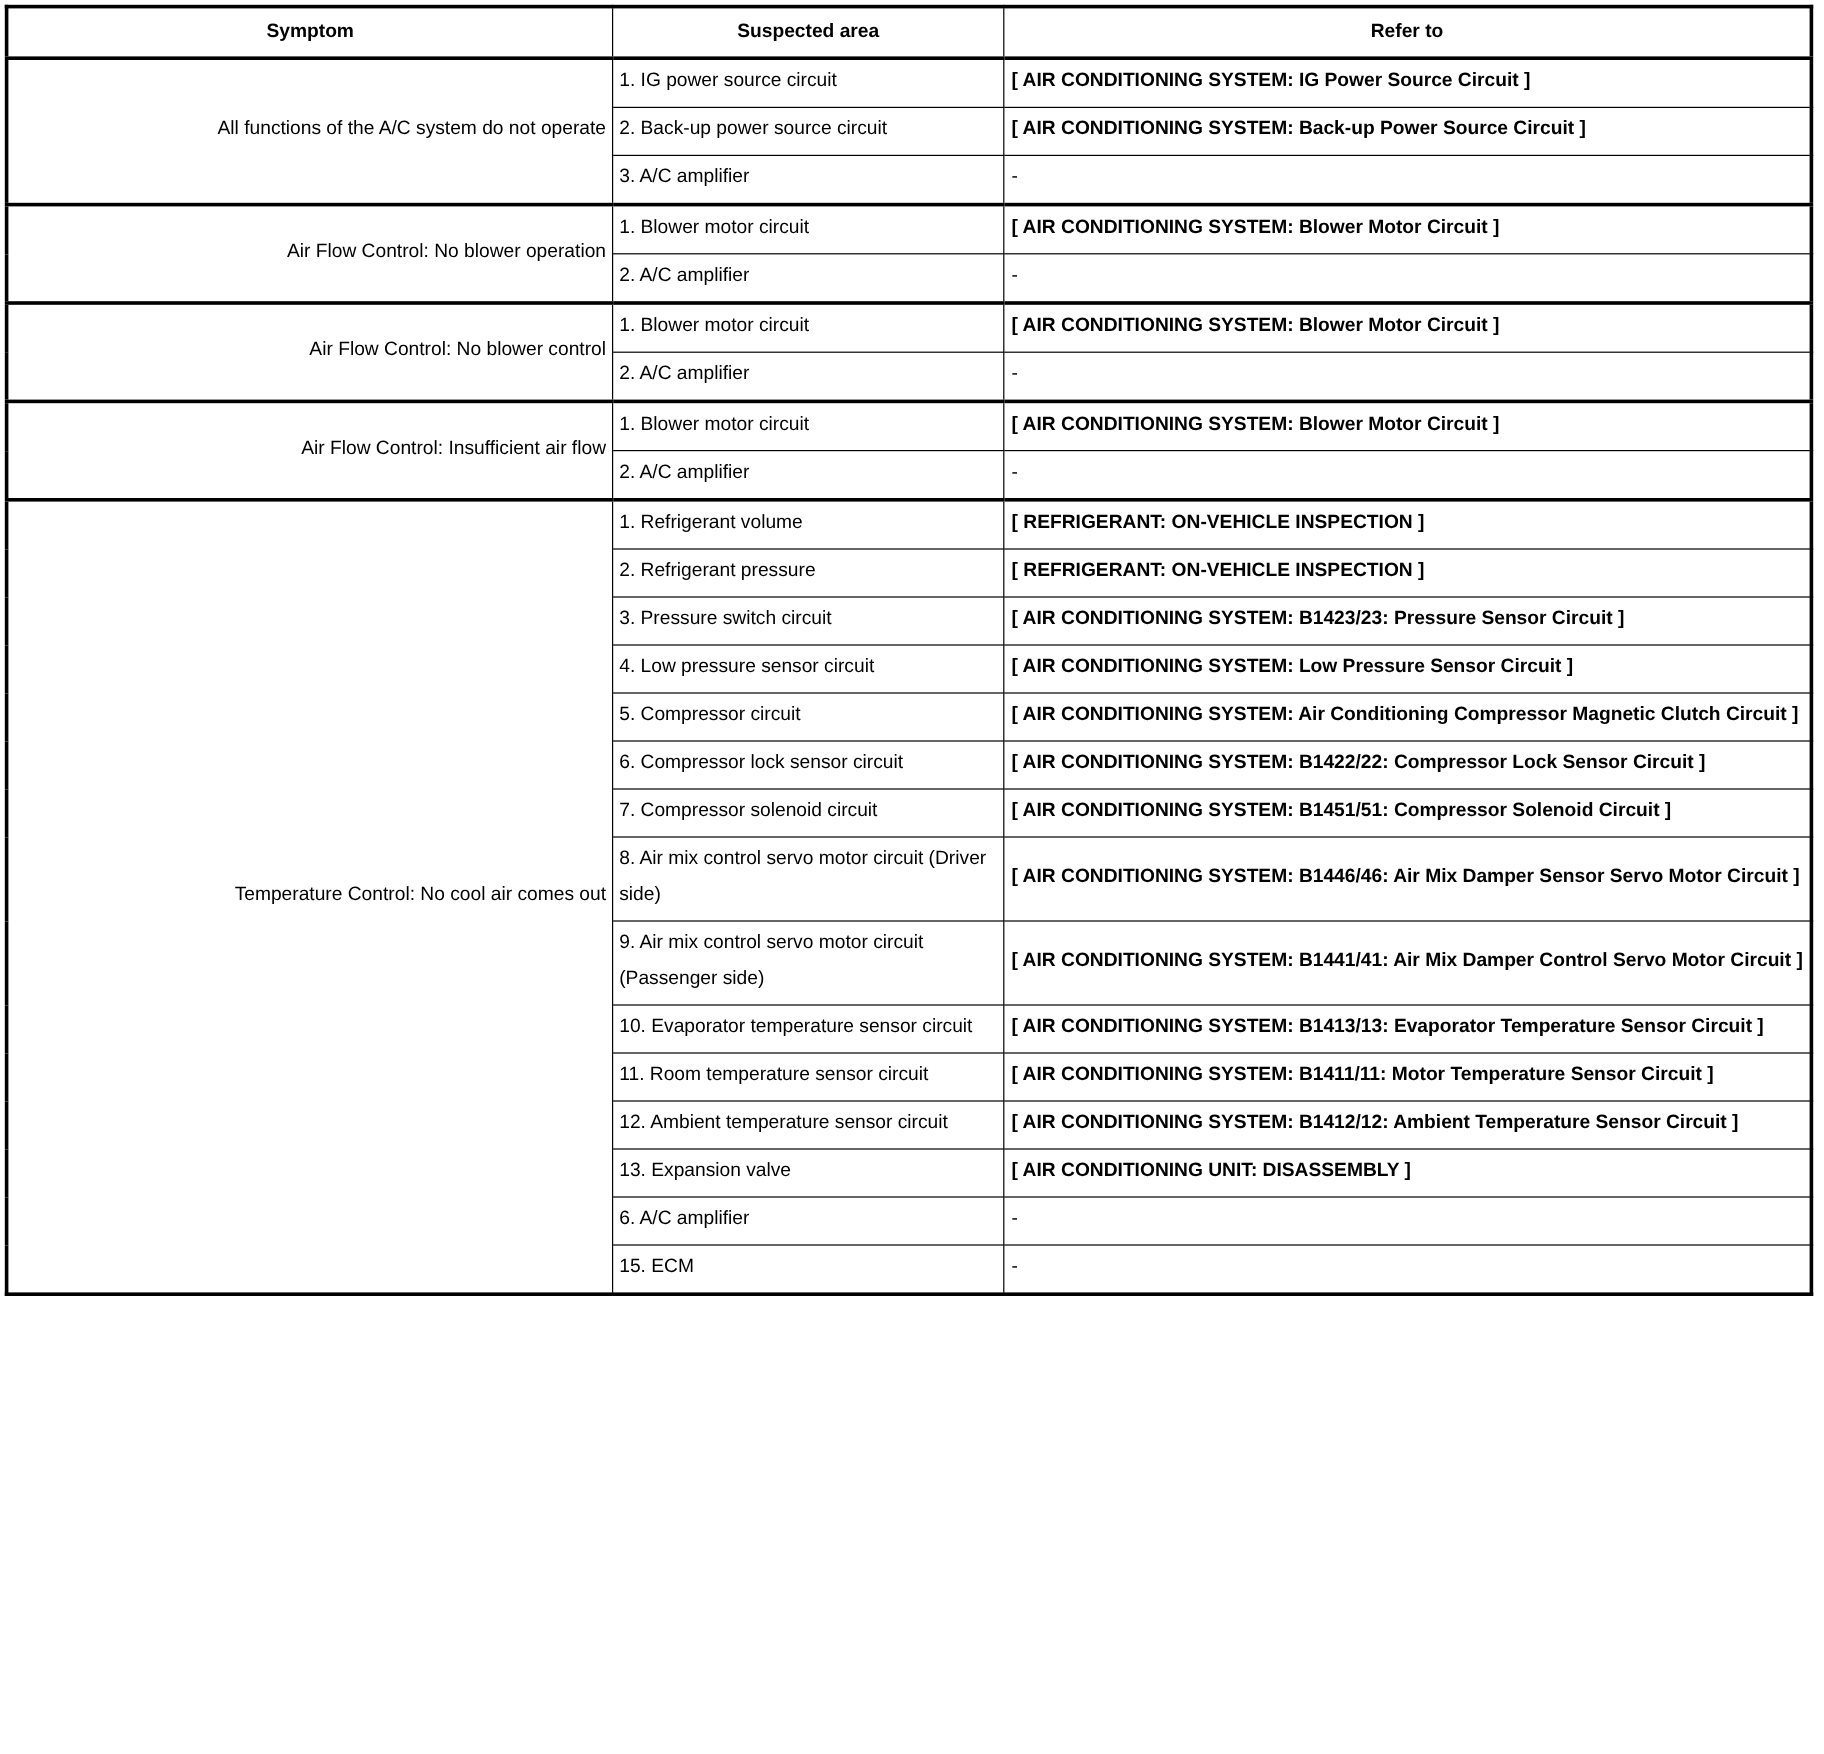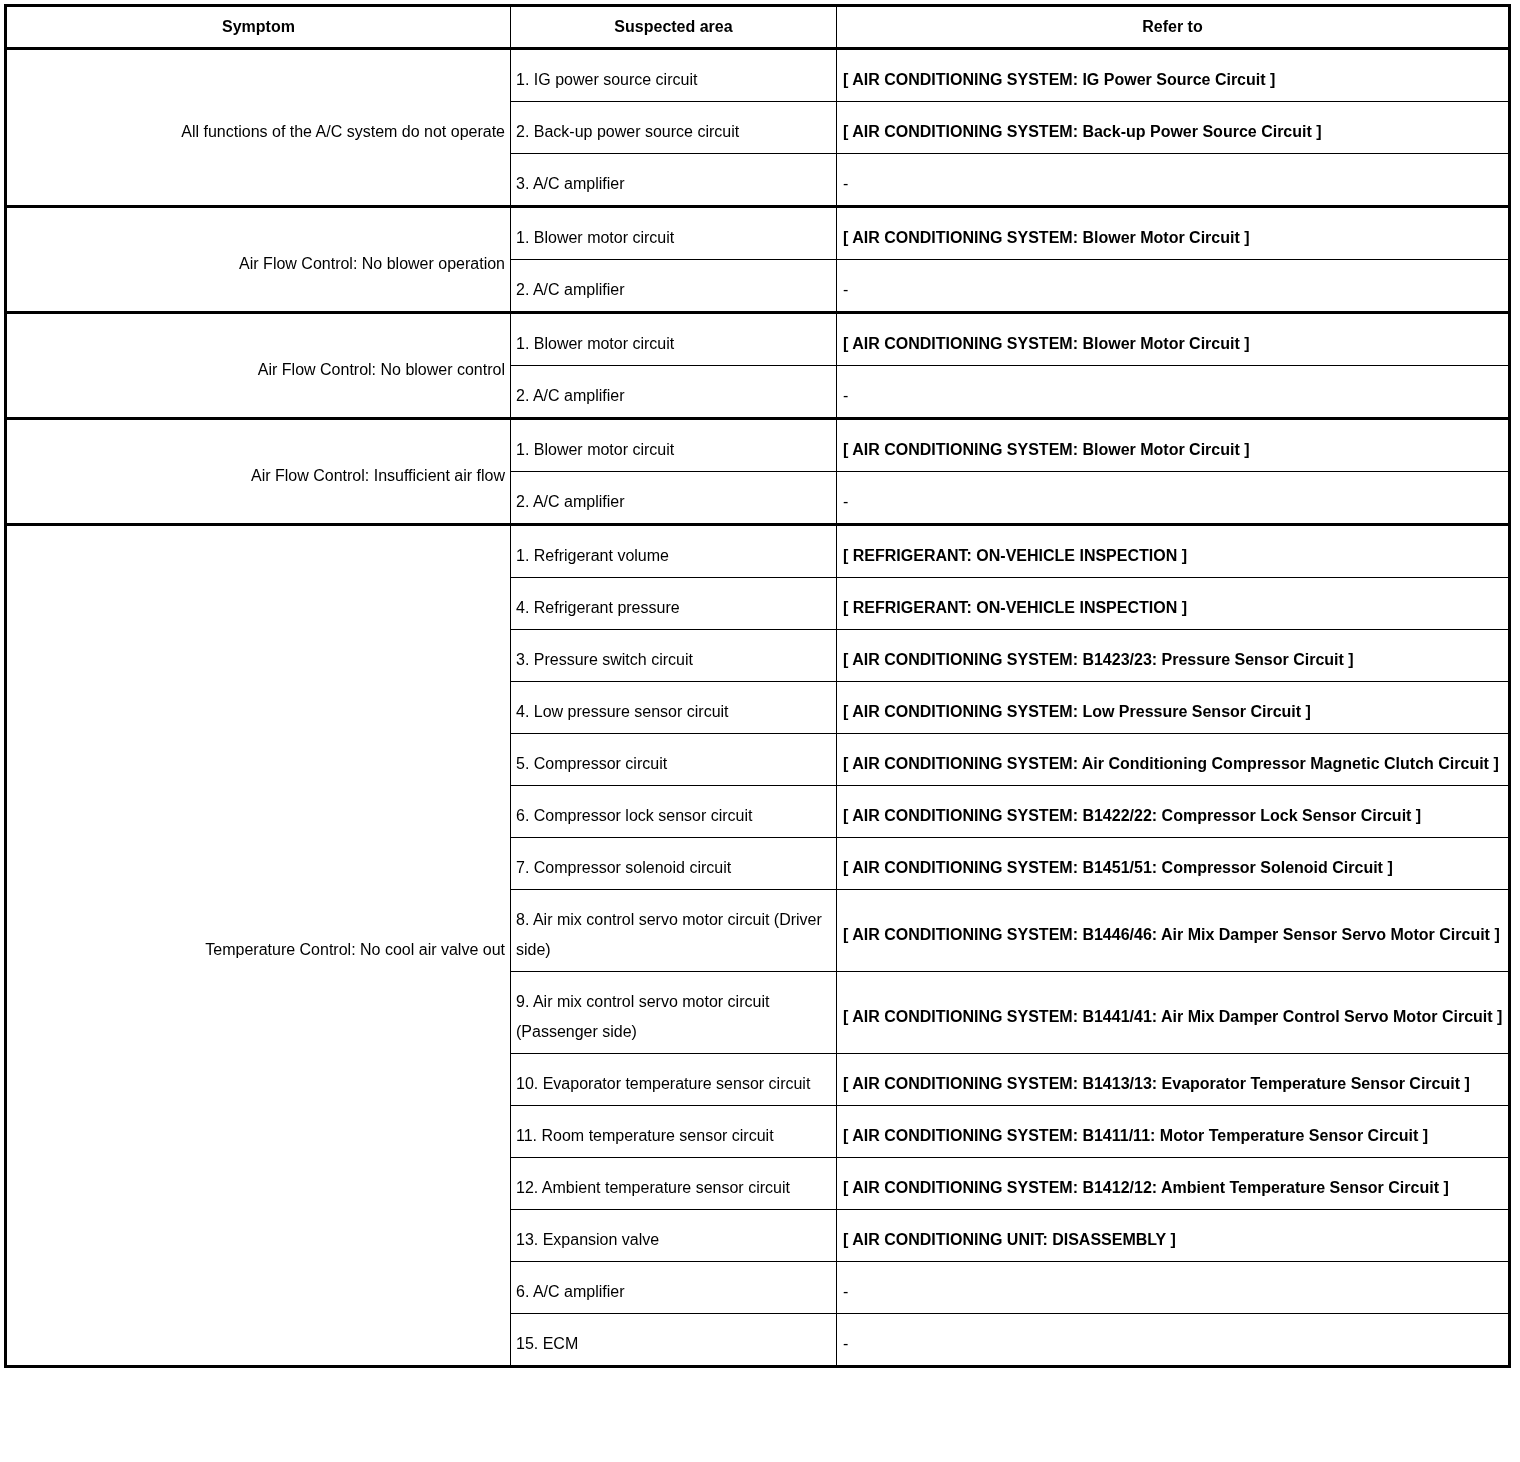--- a/index.html
+++ b/index.html
@@ -33,21 +33,21 @@
       font-weight: bold;
       text-align: center;
       border: 1px solid #000;
       border-bottom: 3px solid #000;
       height: 40px;
       padding: 0 6px;
       vertical-align: middle;
     }
     table.diag td {
       border: 1px solid #000;
-      padding: 15px 5px 6px 5px;
+      padding: 3px 5px 6px 5px;
       vertical-align: middle;
       text-align: left;
     }
     table.diag td.symptom {
       padding-left: 6px;
       text-align: right;
     }
     table.diag td.ref {
       font-weight: bold;
       padding-left: 6px;
@@ -108,26 +108,26 @@
       <tr class="group-start">
         <td class="symptom" rowspan="2">Air Flow Control: Insufficient air flow</td>
         <td class="area">1. Blower motor circuit</td>
         <td class="ref">[ AIR CONDITIONING SYSTEM: Blower Motor Circuit ]</td>
       </tr>
       <tr>
         <td class="area">2. A/C amplifier</td>
         <td class="ref" style="font-weight: normal;">-</td>
       </tr>
       <tr class="group-start">
-        <td class="symptom" rowspan="15">Temperature Control: No cool air valve out</td>
+        <td class="symptom" rowspan="15">Temperature Control: No cool air comes out</td>
         <td class="area">1. Refrigerant volume</td>
         <td class="ref">[ REFRIGERANT: ON-VEHICLE INSPECTION ]</td>
       </tr>
       <tr>
-        <td class="area">4. Refrigerant pressure</td>
+        <td class="area">2. Refrigerant pressure</td>
         <td class="ref">[ REFRIGERANT: ON-VEHICLE INSPECTION ]</td>
       </tr>
       <tr>
         <td class="area">3. Pressure switch circuit</td>
         <td class="ref">[ AIR CONDITIONING SYSTEM: B1423/23: Pressure Sensor Circuit ]</td>
       </tr>
       <tr>
         <td class="area">4. Low pressure sensor circuit</td>
         <td class="ref">[ AIR CONDITIONING SYSTEM: Low Pressure Sensor Circuit ]</td>
       </tr>

